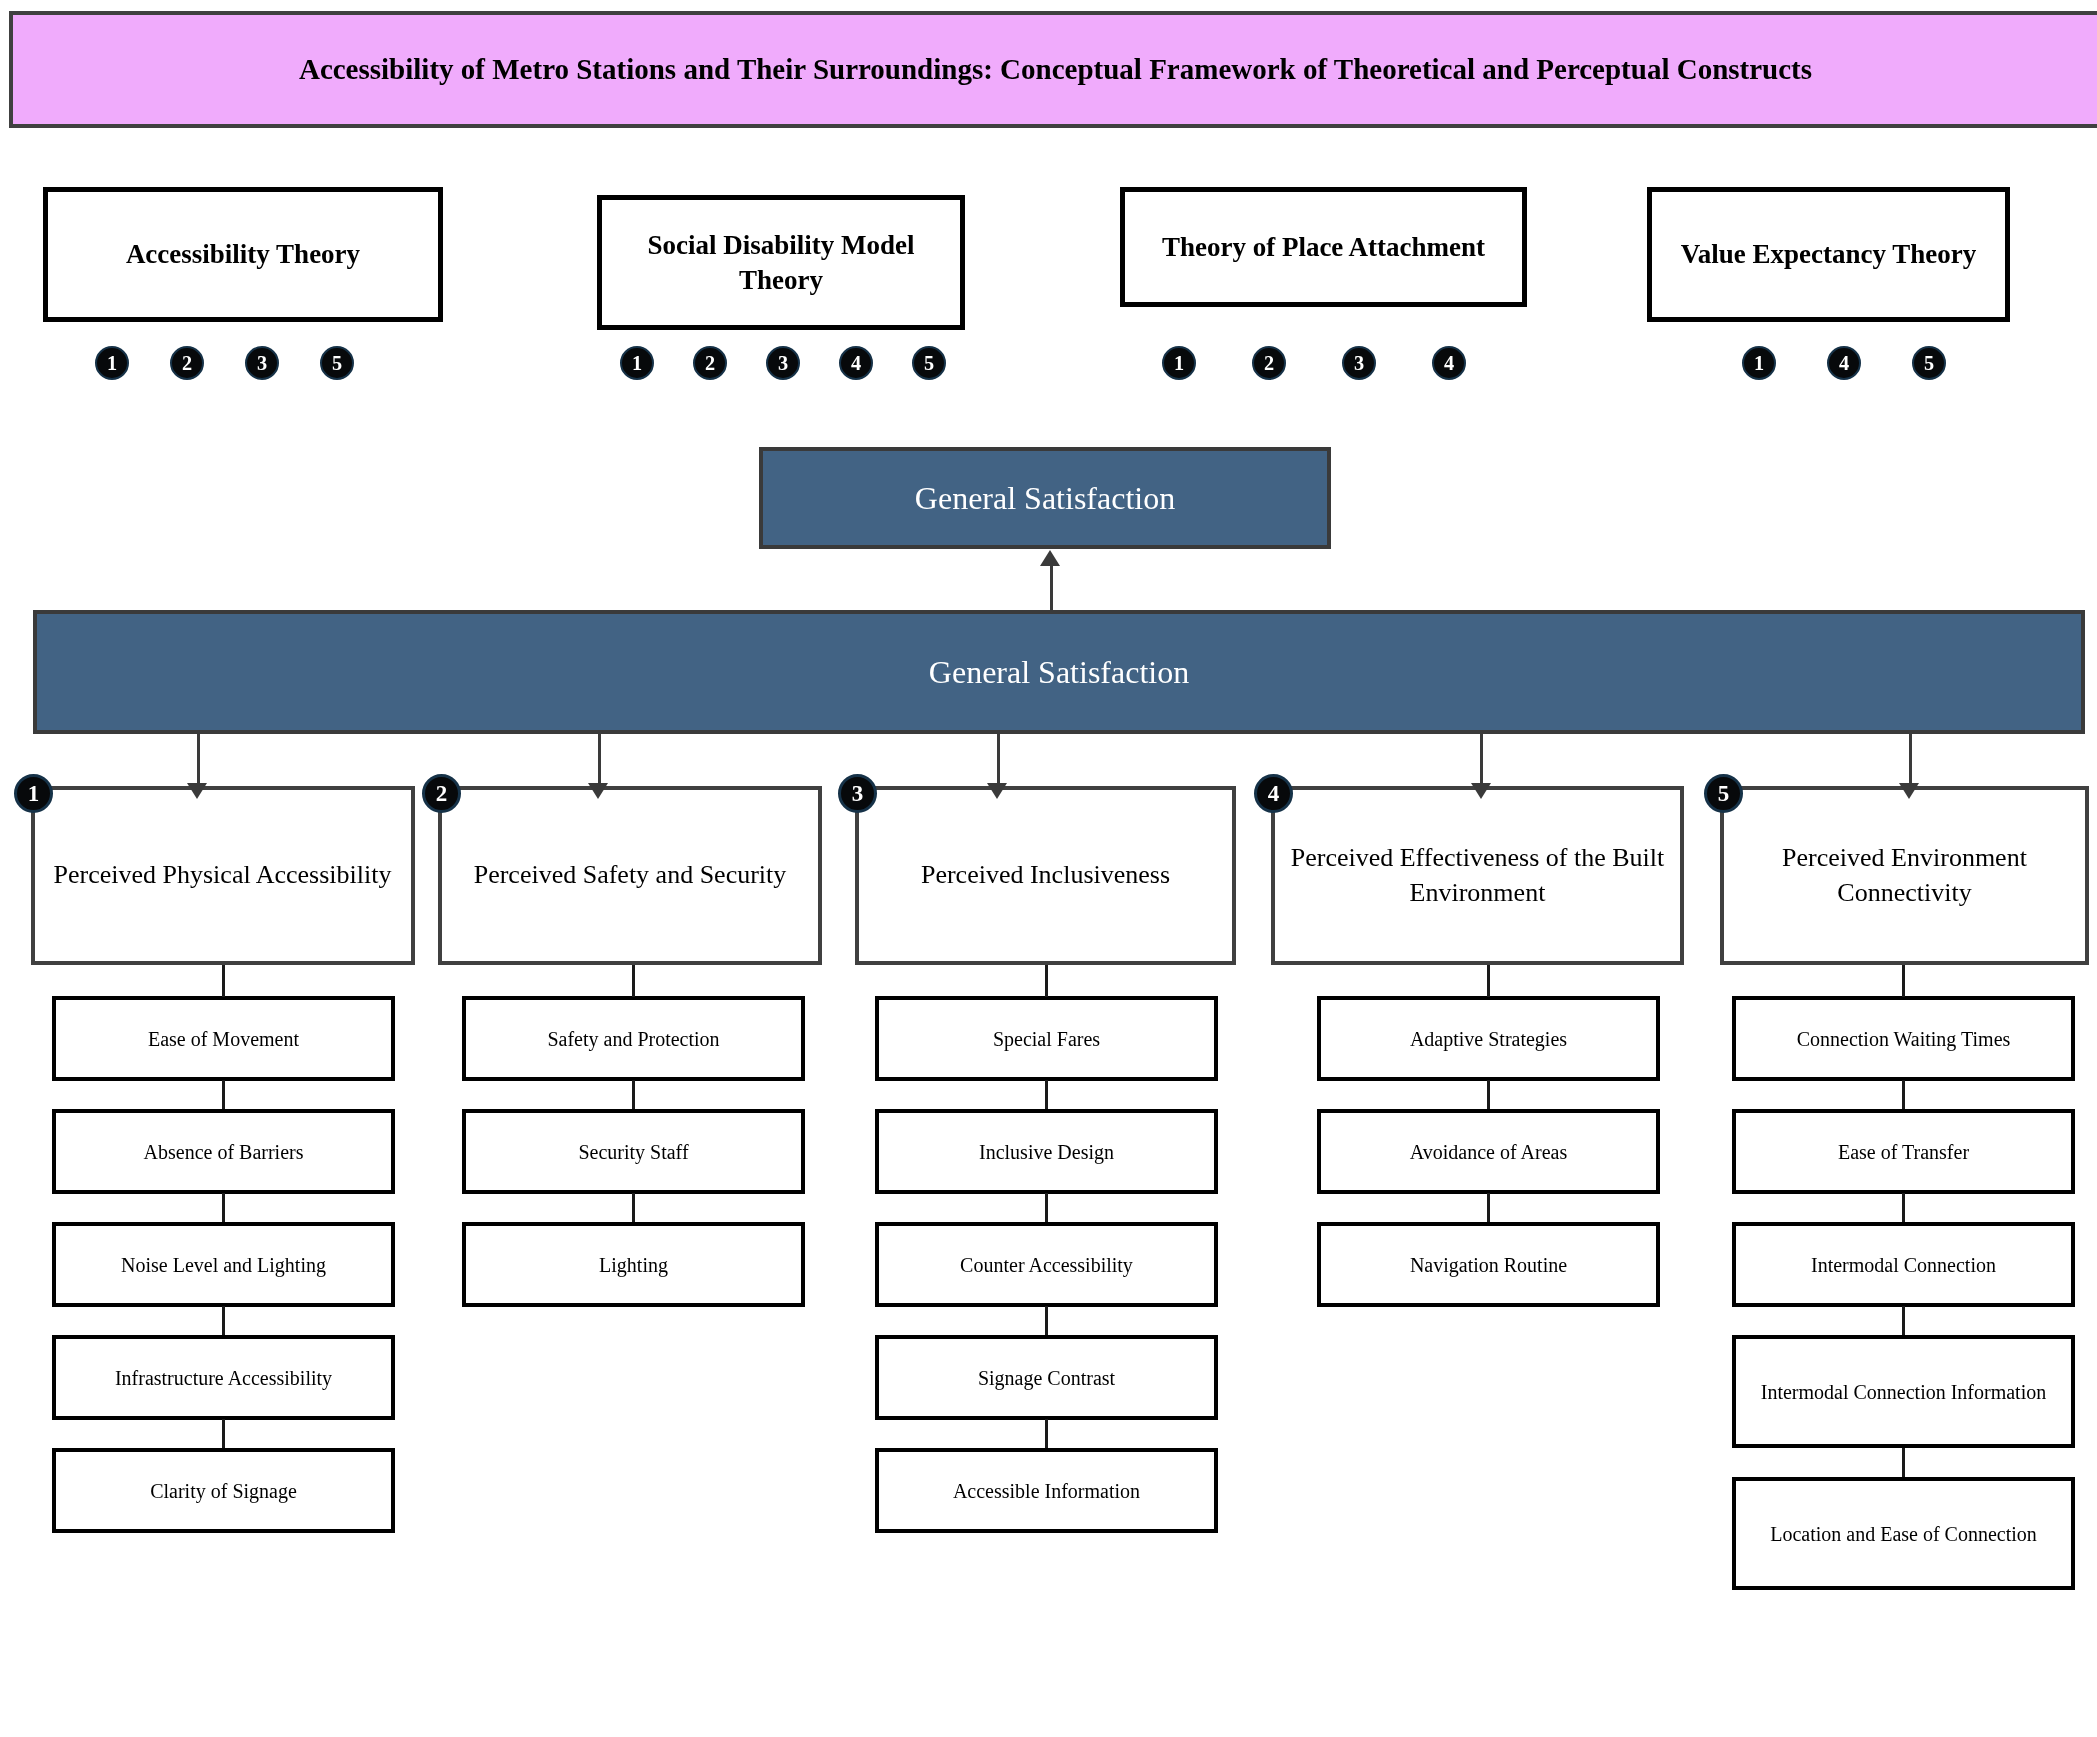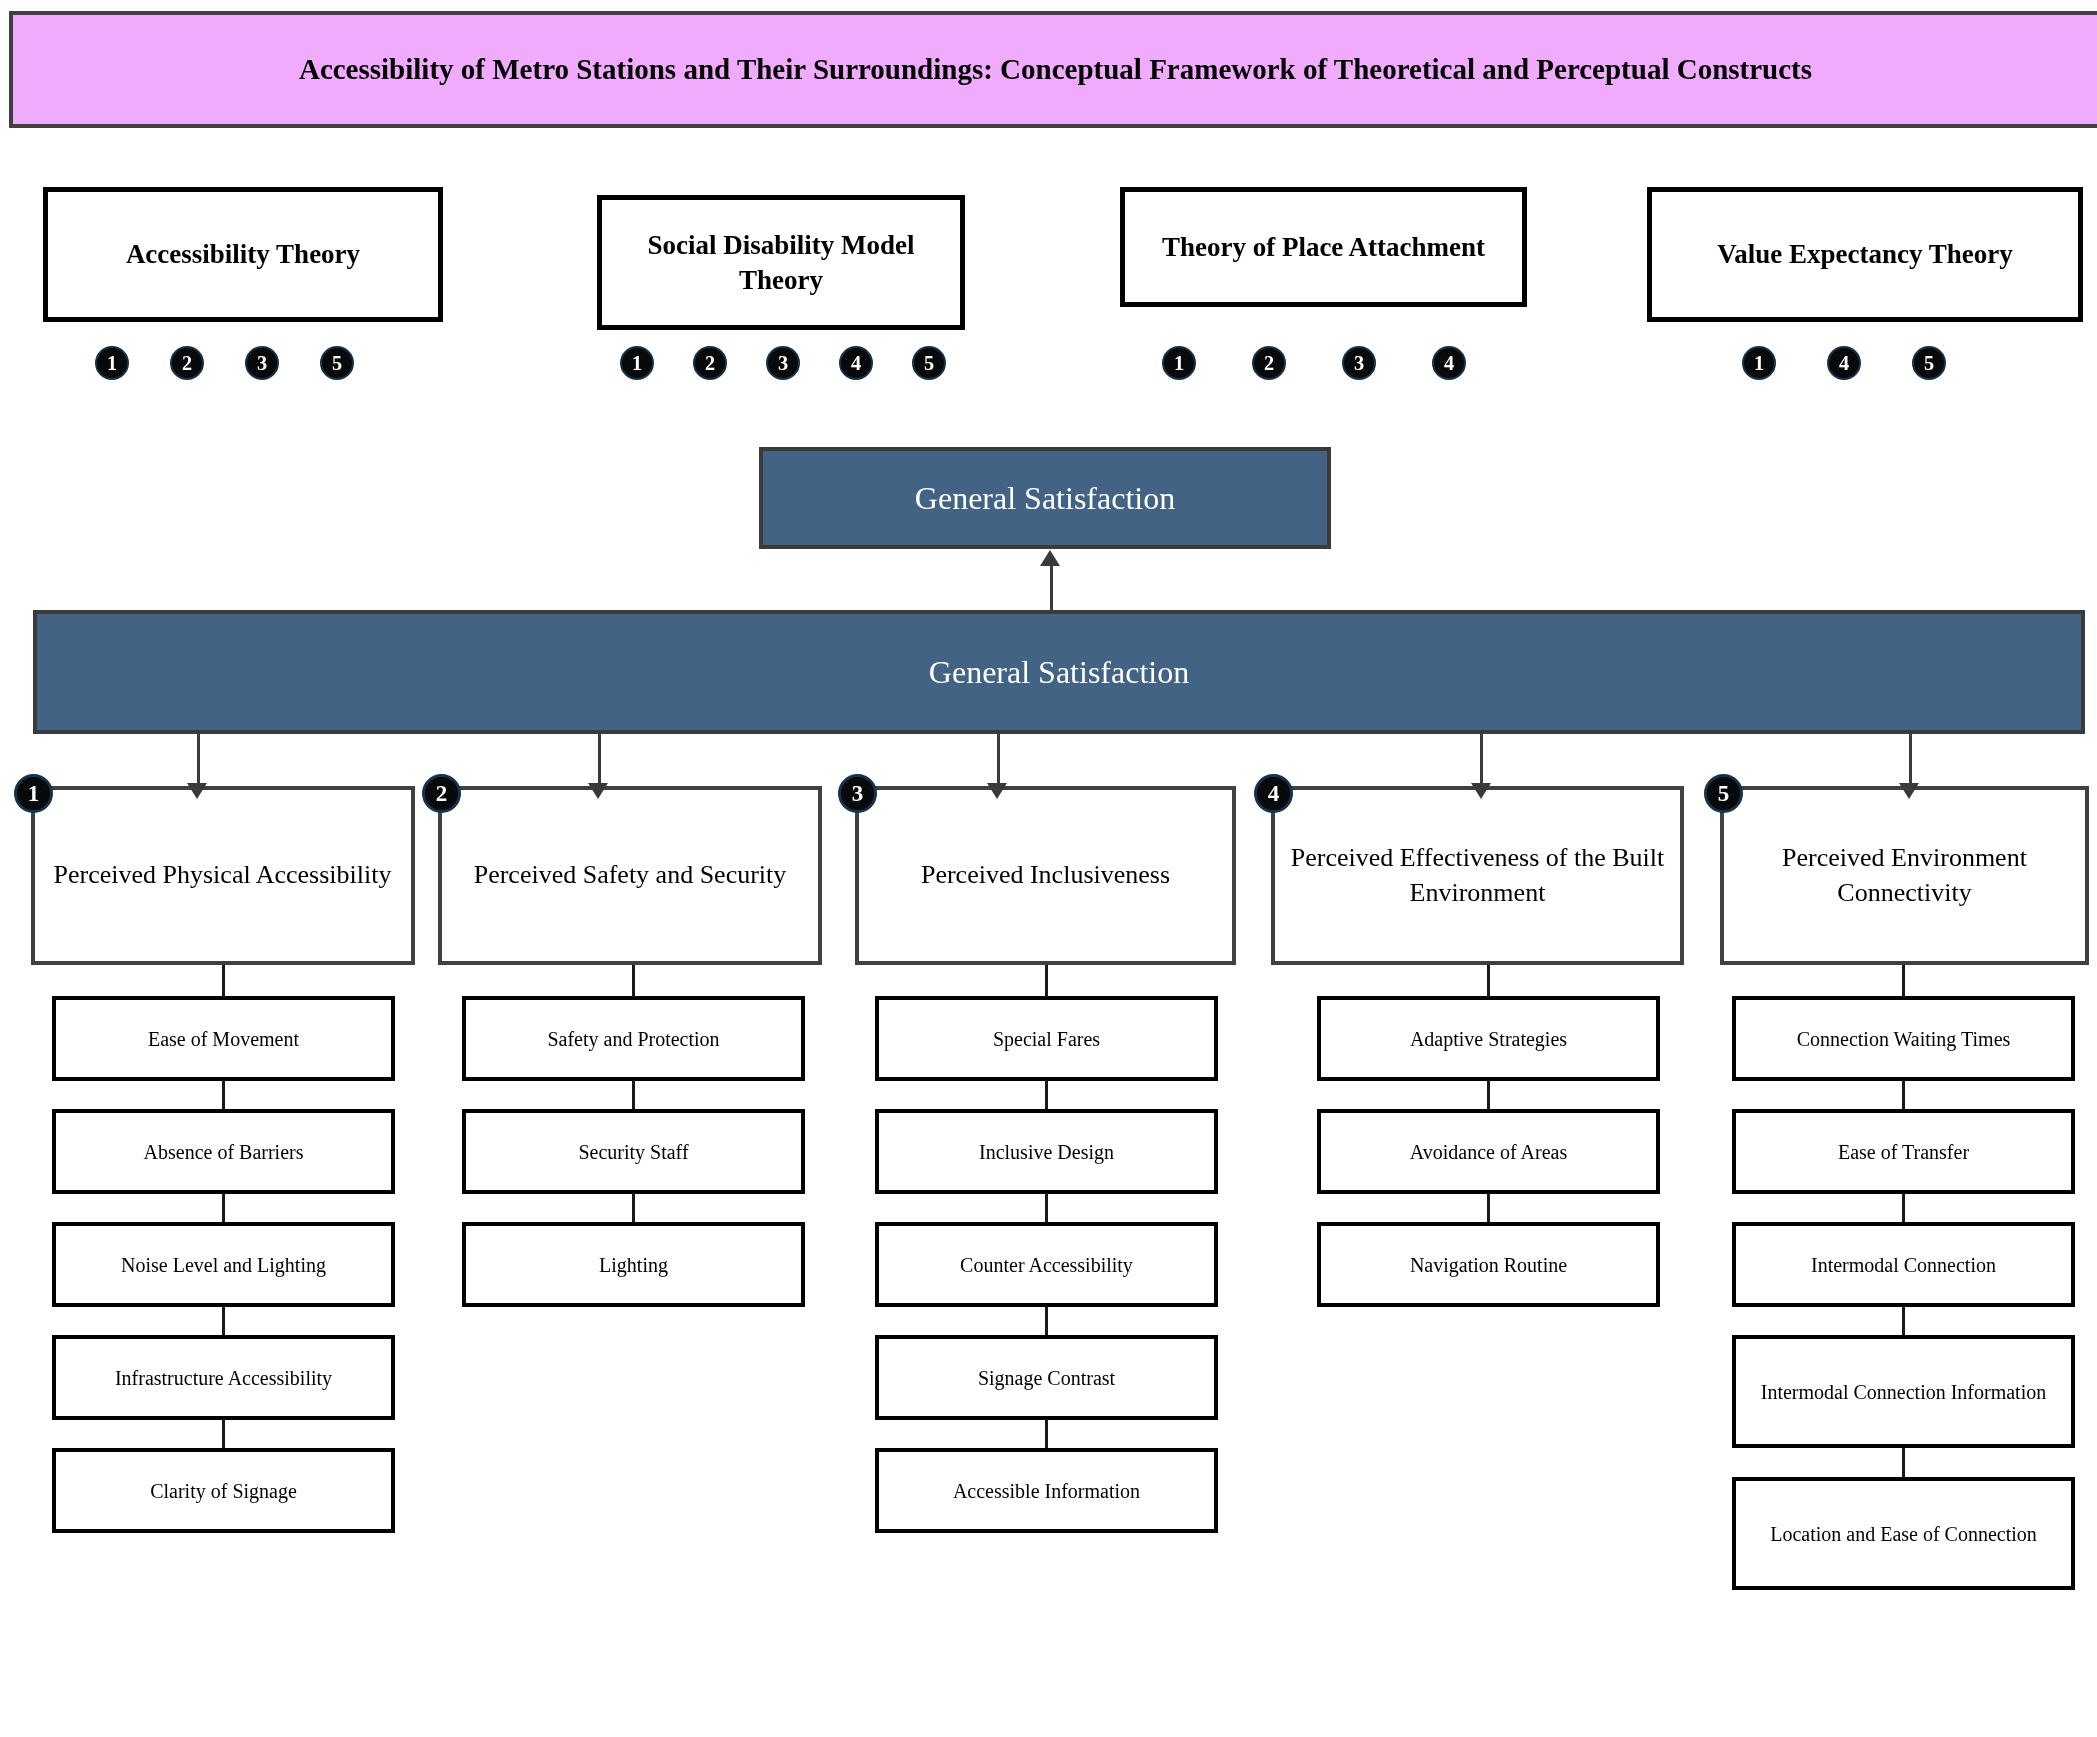--- a/index.html
+++ b/index.html
@@ -107,21 +107,21 @@
 <div class="theory-box" style="left:1120px;top:187px;width:407px;height:120px;">
   <div class="theory-label">Theory of Place Attachment</div>
 </div>
 <div class="badge-row" style="left:1162px;top:346px;gap:56px;">
   <div class="badge">1</div>
   <div class="badge">2</div>
   <div class="badge">3</div>
   <div class="badge">4</div>
 </div>
 
-<div class="theory-box" style="left:1647px;top:187px;width:436px;height:135px;">
+<div class="theory-box" style="left:1647px;top:187px;width:363px;height:135px;">
   <div class="theory-label">Value Expectancy Theory</div>
 </div>
 <div class="badge-row" style="left:1742px;top:346px;gap:51px;">
   <div class="badge">1</div>
   <div class="badge">4</div>
   <div class="badge">5</div>
 </div>
 
 <div class="blue-box" style="left:759px;top:447px;width:572px;height:102px;">
   <div class="blue-label">General Satisfaction</div>

